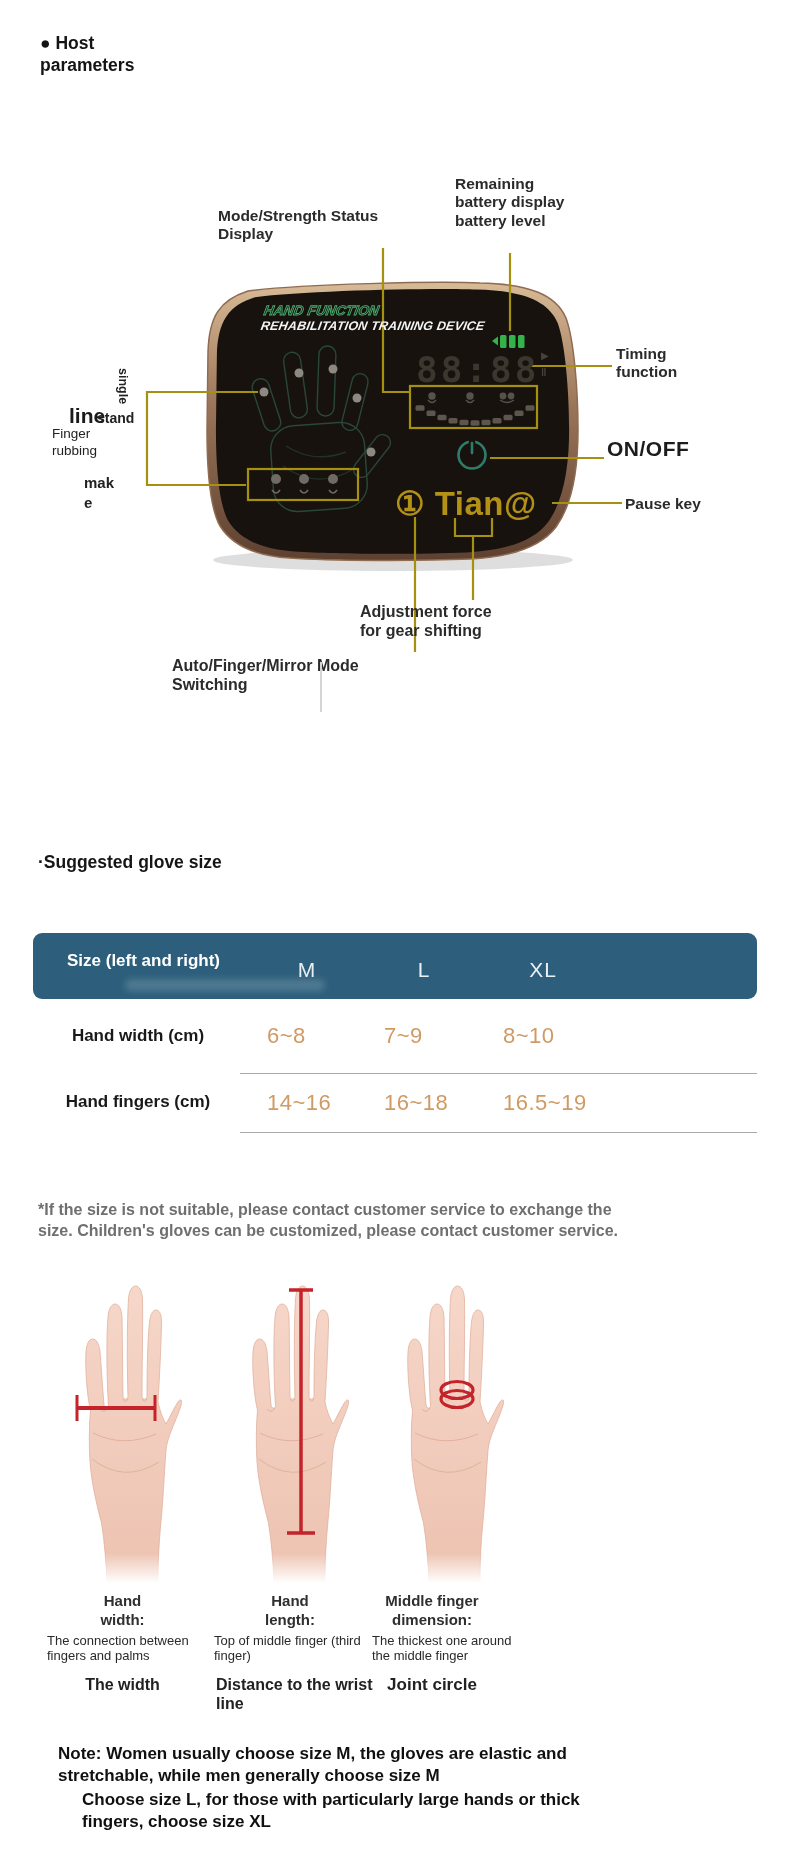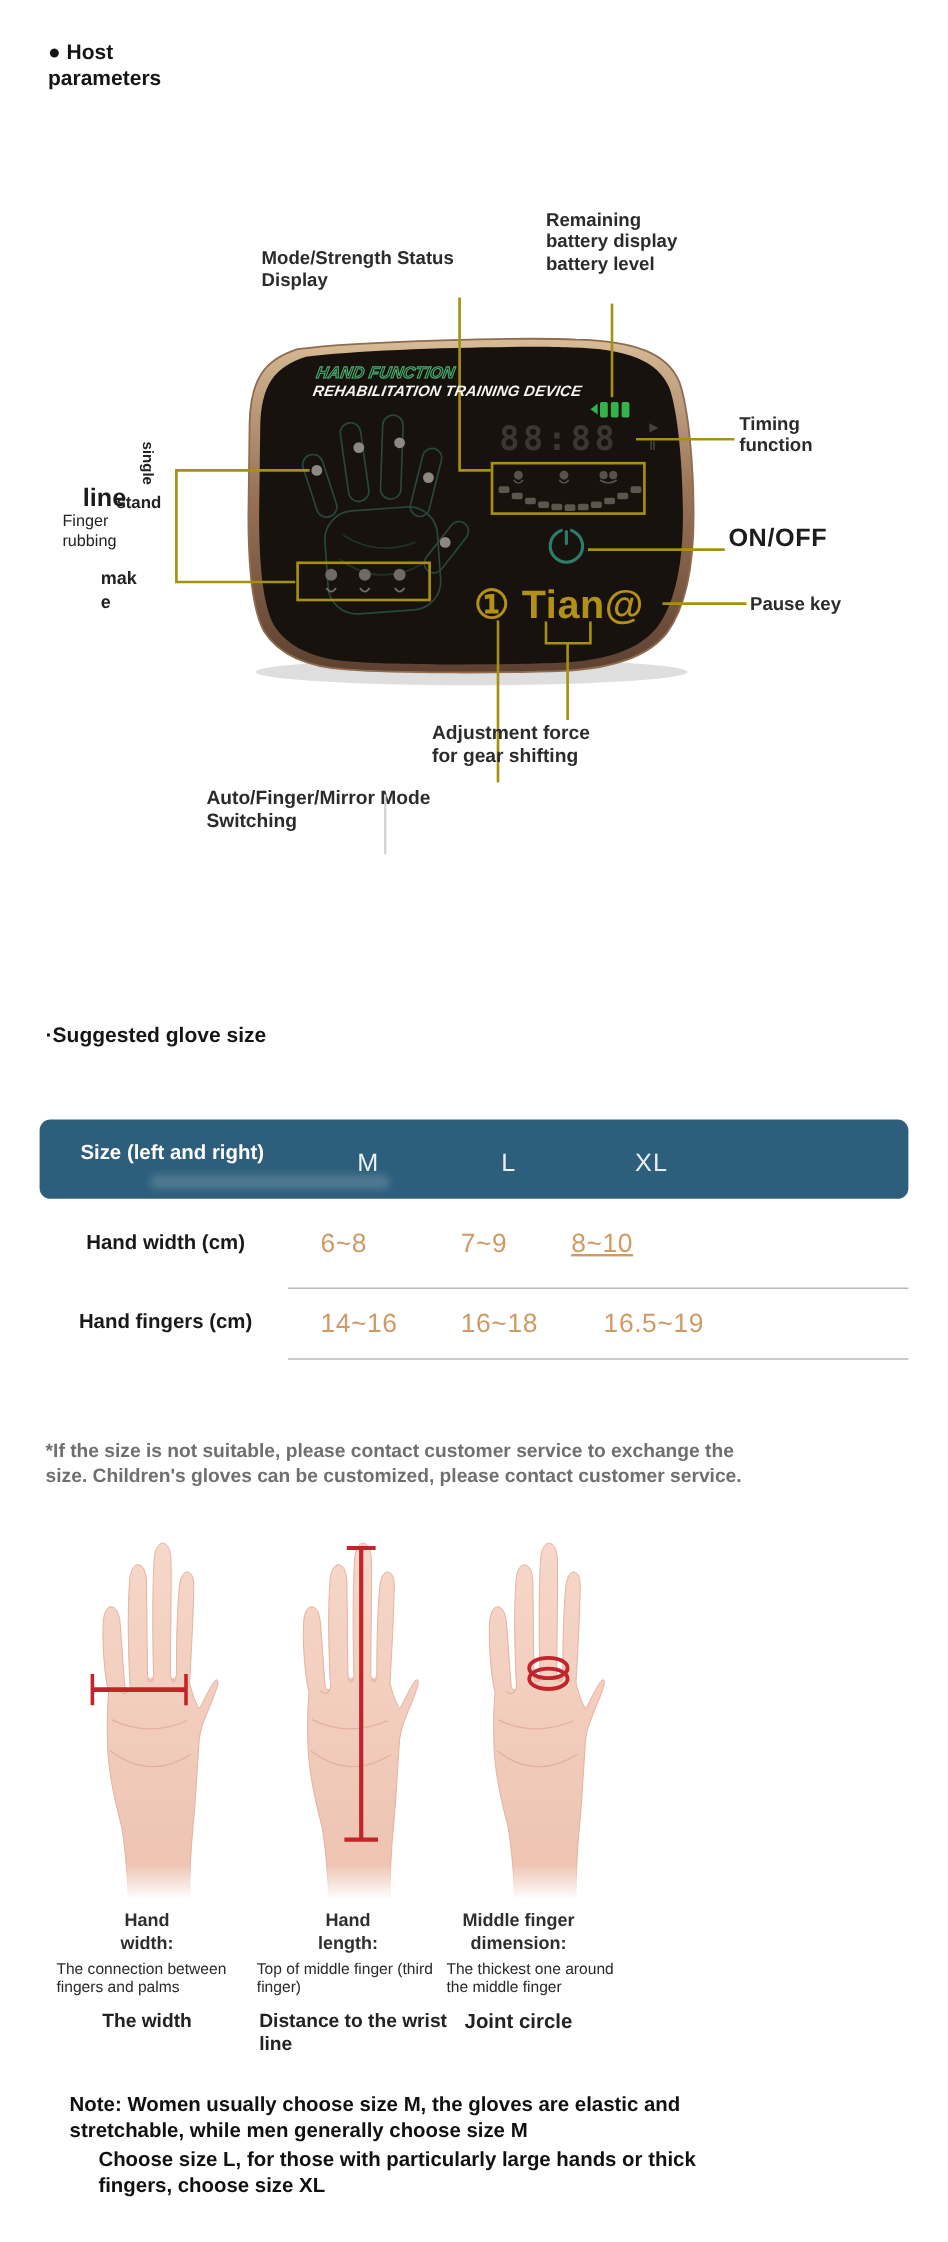--- a/index.html
+++ b/index.html
@@ -18,21 +18,21 @@
   #auto-label{left:172px;top:657px;font-size:16px;}
   #five-label{left:69px;top:404px;font-size:21px;font-weight:700;color:#1a1a1a;}
   #stand-label{left:97px;top:410px;font-size:14px;font-weight:600;}
   #single-label{left:116px;top:368px;writing-mode:vertical-rl;font-size:12.5px;font-weight:600;}
   #rubbing-label{left:52px;top:426px;font-size:13.5px;font-weight:500;line-height:1.25;}
   #make-label{left:84px;top:473px;font-size:15px;font-weight:600;line-height:1.35;}
   #brand1{left:264px;top:303px;font-size:13.5px;font-style:italic;font-weight:900;
           color:#10291b;-webkit-text-stroke:.9px #4fae70;letter-spacing:.2px;transform:skewX(-10deg);}
   #brand2{left:261px;top:319px;font-size:12.5px;font-style:italic;font-weight:800;color:#f5f5f5;
           letter-spacing:.2px;transform:skewX(-10deg);}
-  #clock{left:416px;top:349px;font-family:"DejaVu Sans Mono",monospace;font-size:28px;font-weight:700;
+  #clock{left:416px;top:349px;font-family:"DejaVu Sans Mono",monospace;font-size:36px;font-weight:700;
          color:#3b372f;letter-spacing:3px;}
   #play-glyph{left:541px;top:350px;font-size:10px;color:#46423c;}
   #pause-glyph{left:541px;top:366px;font-size:11px;font-weight:700;color:#46423c;}
   #tian-logo{left:395px;top:484px;font-size:33px;font-weight:800;color:#b39016;white-space:nowrap;letter-spacing:.5px;}
   #artifact-line{left:320px;top:662px;width:2px;height:50px;background:#d5d5d5;}
   #size-title{left:38px;top:852px;font-size:17.5px;font-weight:600;color:#151515;}
   #size-table{left:33px;top:933px;width:724px;height:270px;}
   #size-table .thead{position:absolute;left:0;top:0;width:724px;height:66px;background:#2d5f7c;border-radius:9px;}
   #size-table .corner{position:absolute;left:34px;top:18px;font-size:17px;font-weight:700;color:#fff;}
   #size-table .smudge{position:absolute;left:92px;top:46px;width:200px;height:12px;
@@ -194,21 +194,21 @@
       <div class="smudge"></div>
       <div class="colhead" style="left:234px;">M</div>
       <div class="colhead" style="left:351px;">L</div>
       <div class="colhead" style="left:470px;">XL</div>
     </div>
 
     <div class="trow" style="top:66px;height:74px;">
       <div class="rlabel"><span>Hand width (cm)</span></div>
       <div class="tval" style="left:234px;">6~8</div>
       <div class="tval" style="left:351px;">7~9</div>
-      <div class="tval" style="left:443px;text-decoration:underline;">8~10</div>
+      <div class="tval" style="left:470px;">8~10</div>
     </div>
     <div class="tdiv" style="top:140px;"></div>
 
     <div class="trow" style="top:140px;height:59px;">
       <div class="rlabel"><span>Hand fingers (cm)</span></div>
       <div class="tval" style="left:234px;">14~16</div>
       <div class="tval" style="left:351px;">16~18</div>
       <div class="tval" style="left:470px;">16.5~19</div>
     </div>
     <div class="tdiv" style="top:199px;"></div>

